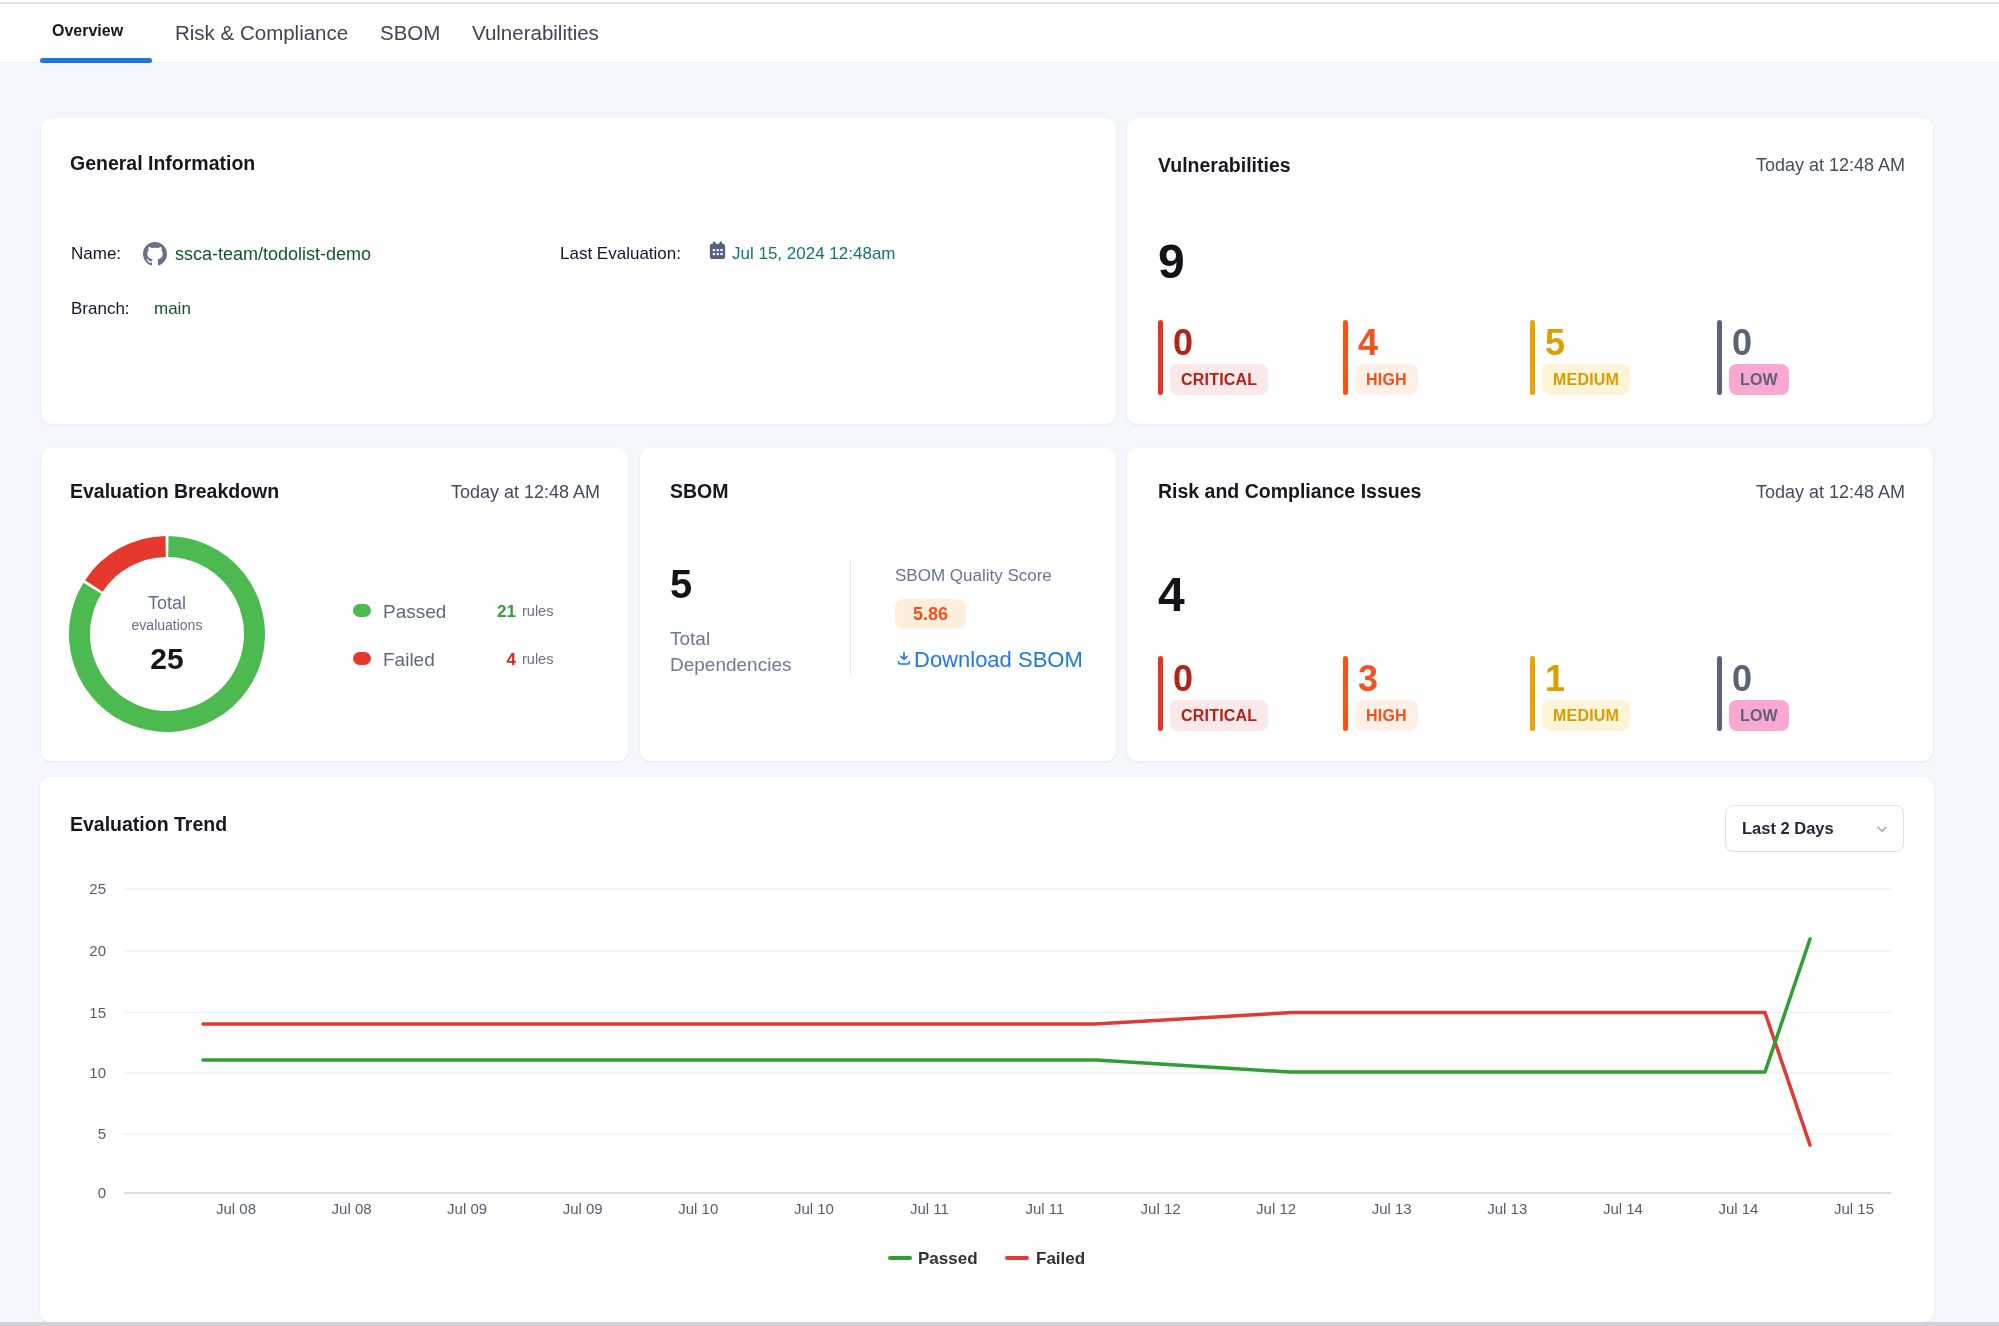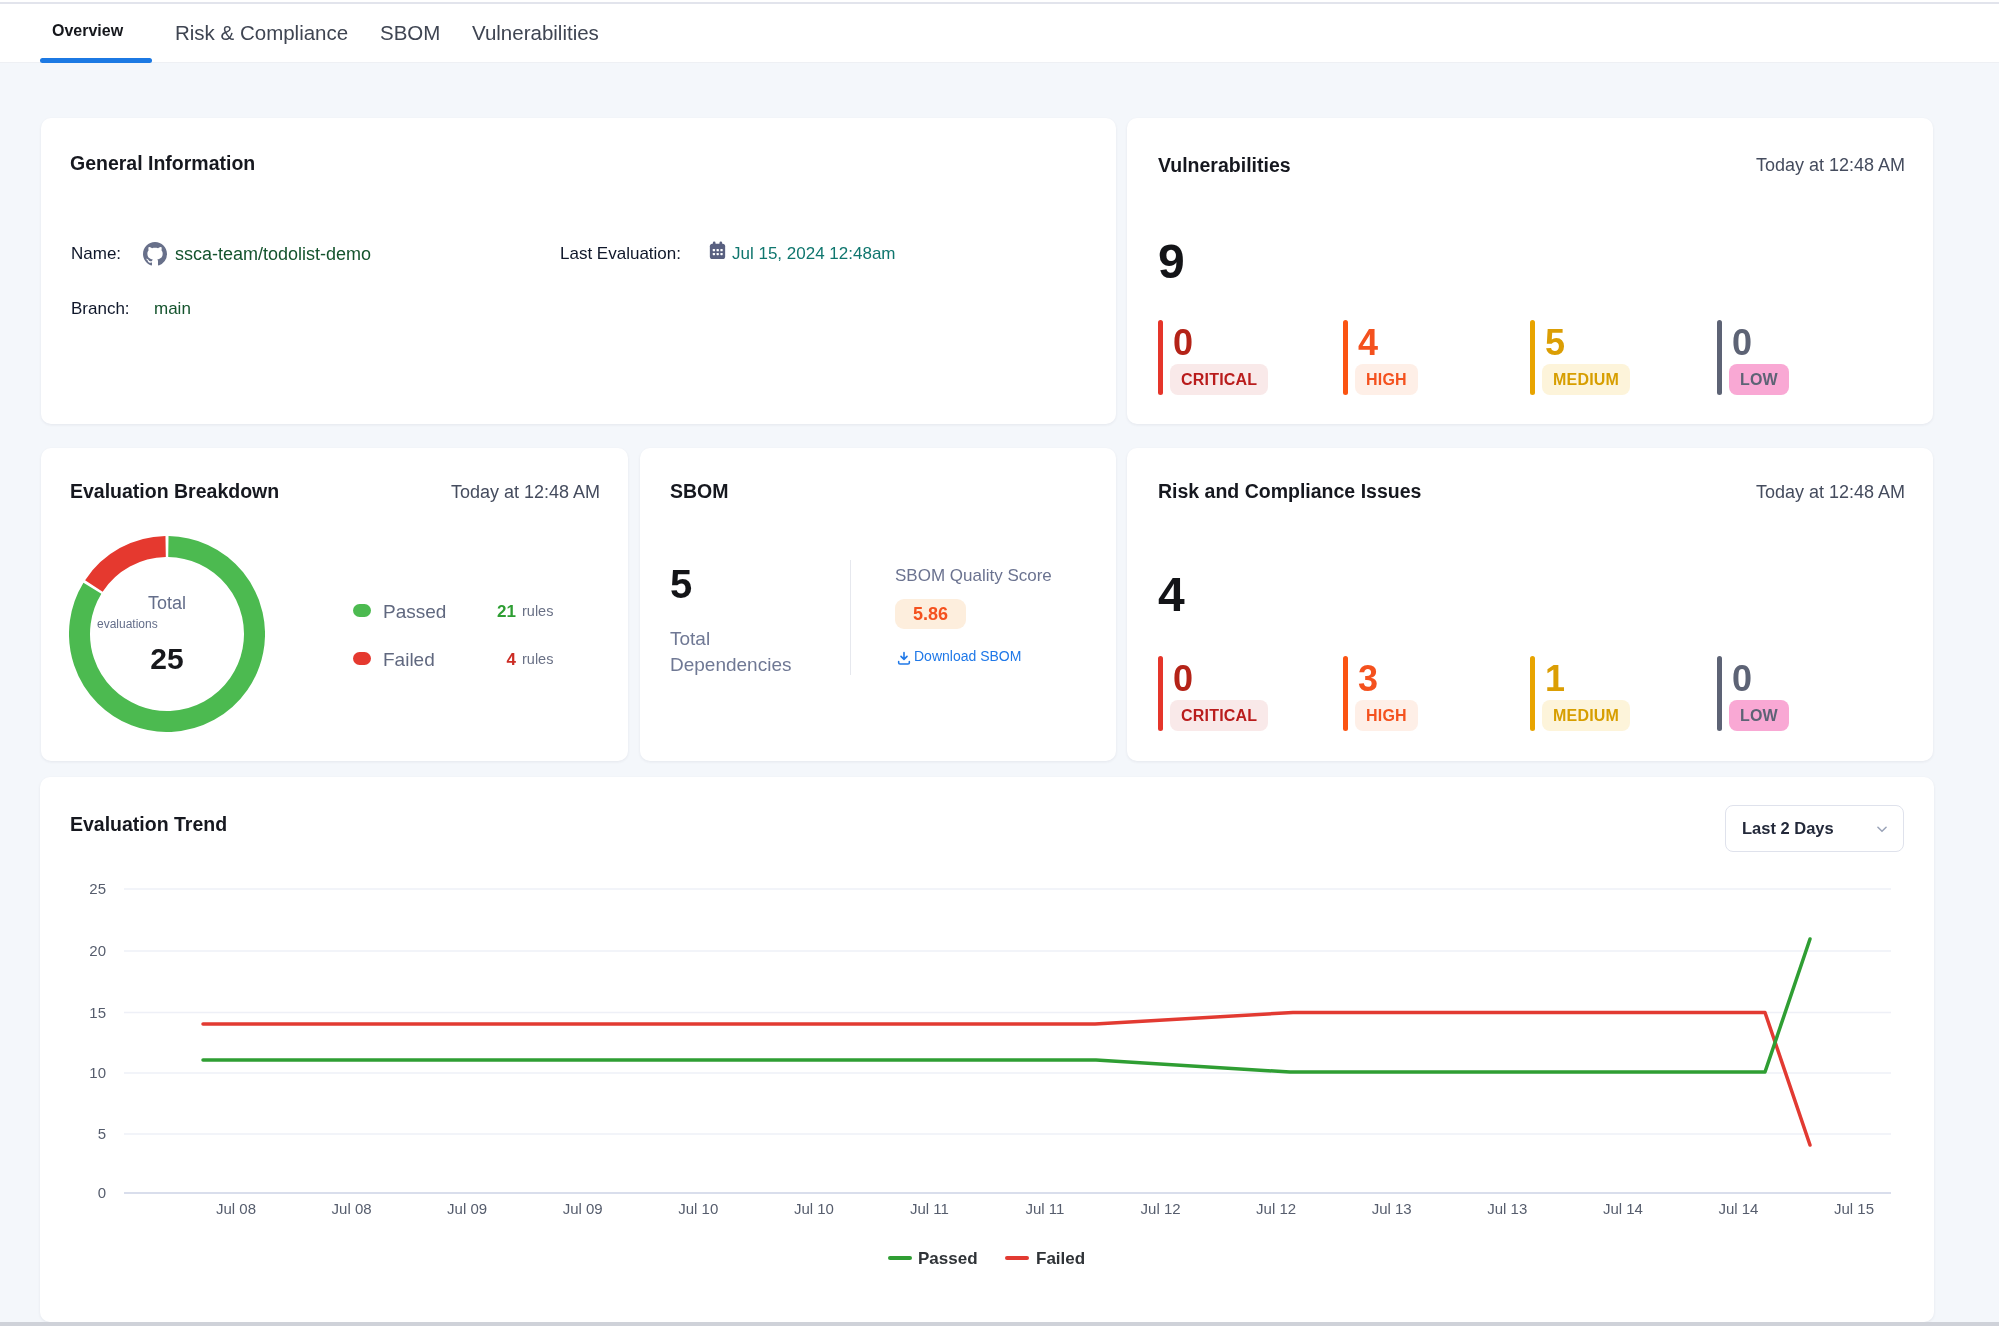--- a/index.html
+++ b/index.html
@@ -88,21 +88,21 @@
 </div>
 
 <div class="card" style="left:41px;top:448px;width:587px;height:313px">
   <div class="ctitle" style="left:29px;top:34px">Evaluation Breakdown</div>
   <div class="today" style="right:28px;top:35px">Today at 12:48 AM</div>
   <svg style="position:absolute;left:28px;top:88px" width="196" height="196" viewBox="0 0 196 196" fill="none">
     <path d="M 99.37 10.51 A 87.5 87.5 0 1 1 23.40 52.28" stroke="#4cba50" stroke-width="21"></path>
     <path d="M 24.87 49.96 A 87.5 87.5 0 0 1 96.63 10.51" stroke="#e5392f" stroke-width="21"></path>
   </svg>
   <div class="abs" style="left:56px;top:146px;width:140px;text-align:center;font-size:18px;color:#646e8a">Total</div>
-  <div class="abs" style="left:56px;top:170px;width:140px;font-size:12px;color:#646e8a">evaluations</div>
+  <div class="abs" style="left:56px;top:170px;width:140px;text-align:center;font-size:14px;color:#646e8a">evaluations</div>
   <div class="abs" style="left:56px;top:196px;width:140px;text-align:center;font-size:30px;font-weight:700;color:#17181c">25</div>
   <div class="abs" style="left:312px;top:156px;width:18px;height:13px;border-radius:7px;background:#4cba50"></div>
   <div class="abs" style="left:342px;top:154px;font-size:19px;color:#60687f">Passed</div>
   <div class="abs" style="left:430px;top:155px;width:45px;text-align:right;font-size:17px;font-weight:700;color:#2e9e33">21</div>
   <div class="abs" style="left:481px;top:156px;font-size:14.5px;color:#6a7186">rules</div>
   <div class="abs" style="left:312px;top:204px;width:18px;height:13px;border-radius:7px;background:#e5392f"></div>
   <div class="abs" style="left:342px;top:202px;font-size:19px;color:#60687f">Failed</div>
   <div class="abs" style="left:430px;top:203px;width:45px;text-align:right;font-size:17px;font-weight:700;color:#cc2c24">4</div>
   <div class="abs" style="left:481px;top:204px;font-size:14.5px;color:#6a7186">rules</div>
 </div>
@@ -112,21 +112,21 @@
   <div class="abs" style="left:30px;top:116px;font-size:40px;font-weight:700;color:#131417">5</div>
   <div class="abs" style="left:30px;top:181px;font-size:19px;color:#6f7894">Total</div>
   <div class="abs" style="left:30px;top:207px;font-size:19px;color:#6f7894">Dependencies</div>
   <div class="abs" style="left:210px;top:112px;width:1px;height:115px;background:#e6e8ee"></div>
   <div class="abs" style="left:255px;top:119px;font-size:17px;color:#6b7390">SBOM Quality Score</div>
   <div class="abs" style="left:255px;top:151px;height:30px;line-height:30px;padding:0 18px;border-radius:9px;background:#fdeedd;color:#f4511e;font-size:18px;font-weight:700">5.86</div>
   <svg style="position:absolute;left:256px;top:202px" width="16" height="16" viewBox="0 0 24 24" fill="none" stroke="#1f78e8" stroke-width="2.4" stroke-linecap="round" stroke-linejoin="round">
       <path d="M12 4v10m0 0l-4.5-4.5M12 14l4.5-4.5"></path>
       <path d="M4 17.5V19a2 2 0 0 0 2 2h12a2 2 0 0 0 2-2v-1.5"></path>
     </svg>
-  <div class="abs" style="left:274px;top:201px;font-size:14px;color:#1f78e8;font-weight:500">Download SBOM</div>
+  <div class="abs" style="left:274px;top:201px;font-size:22px;color:#1f78e8;font-weight:500">Download SBOM</div>
 </div>
 
 <div class="card" style="left:1127px;top:448px;width:806px;height:313px">
   <div class="ctitle" style="left:31px;top:34px">Risk and Compliance Issues</div>
   <div class="today" style="right:28px;top:35px">Today at 12:48 AM</div>
   <div class="bignum" style="left:31px;top:123px">4</div>
   <div class="sgroup c-crit" style="left:31px;top:208px">
       <div class="sbar"></div>
       <div class="snum">0</div>
       <div class="sbadge">CRITICAL</div>

